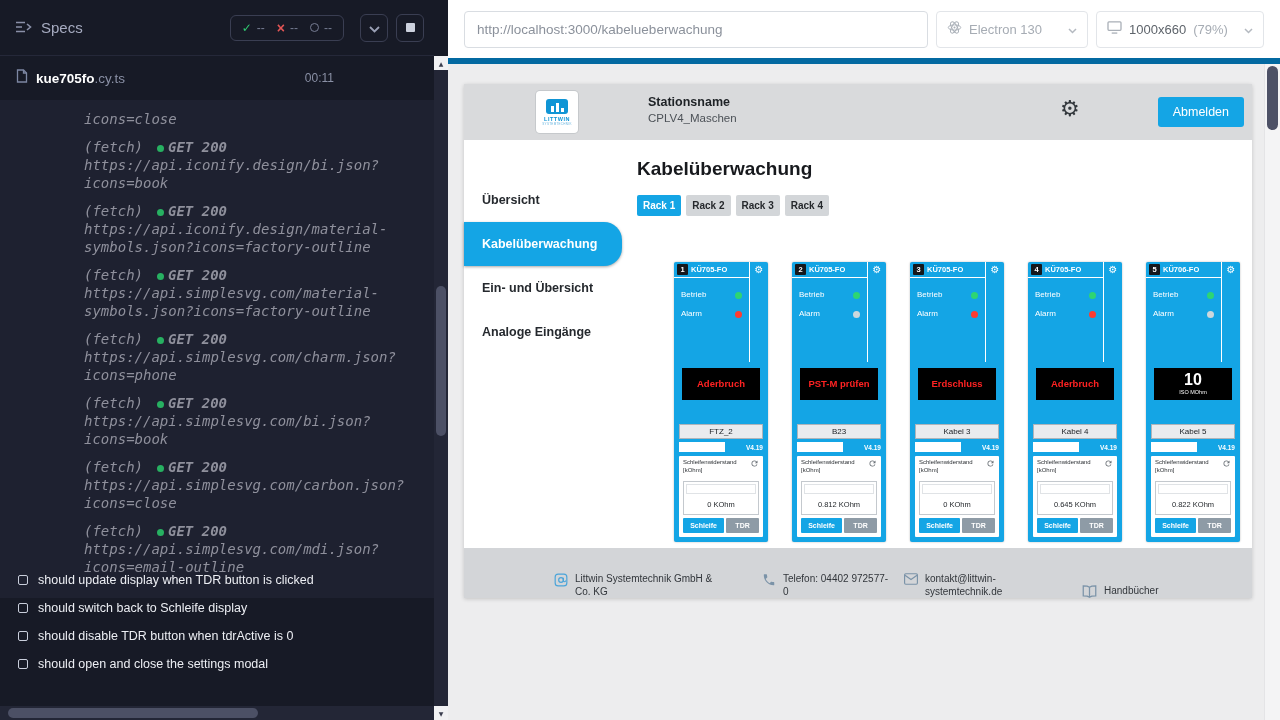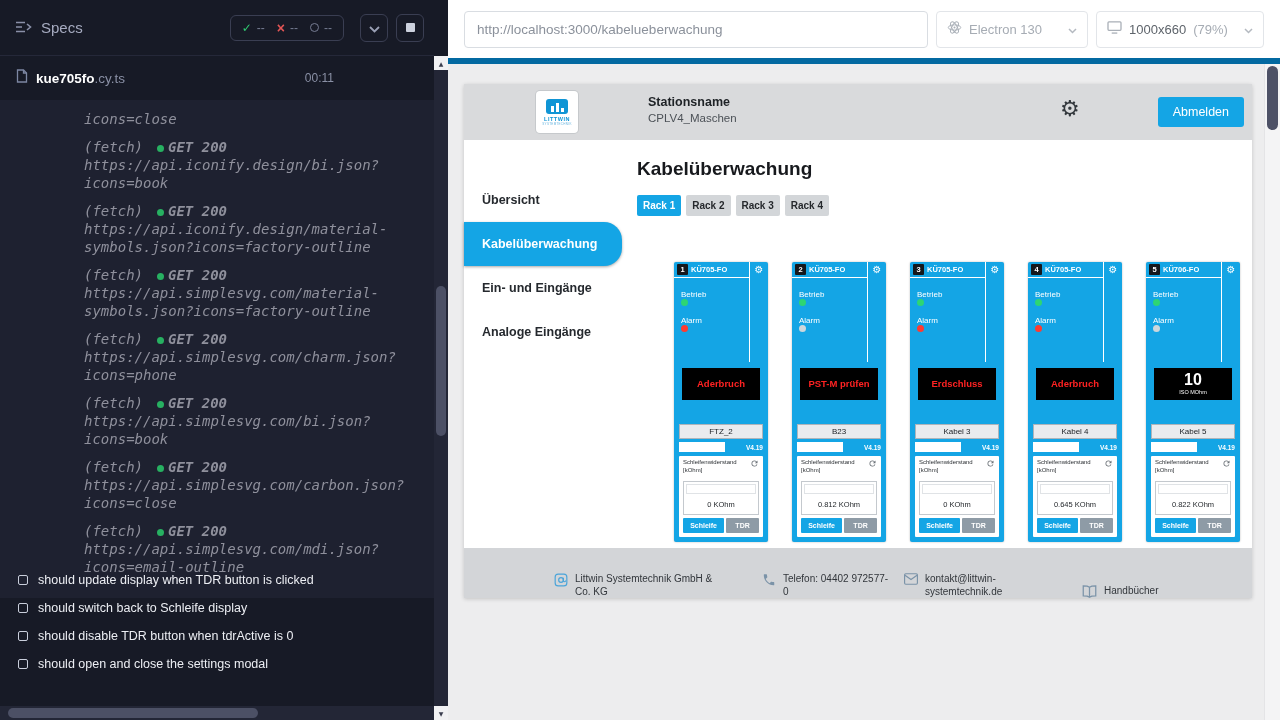--- a/index.html
+++ b/index.html
@@ -92,21 +92,21 @@
   .cards{display:flex;gap:24px;margin:46px 0 0 37px;}
   .card{width:94px;height:280px;background:var(--accent);border-radius:2px;display:flex;flex-direction:column;box-shadow:0 0 2px rgba(0,0,0,.3);}
   .card-top{display:flex;height:100px;}
   .ct-left{flex:1;display:flex;flex-direction:column;}
   .card-head{height:16px;display:flex;align-items:center;gap:3px;padding-left:3px;border-bottom:1px solid #fff;}
   .card-num{width:11px;height:11px;background:#15181c;color:#fff;font-size:7.5px;font-weight:bold;display:flex;align-items:center;justify-content:center;border-radius:1px;flex:none;}
   .card-model{font-size:7.5px;font-weight:bold;color:#fff;white-space:nowrap;}
   .ct-right{width:19px;border-left:1px solid #fff;display:flex;justify-content:center;padding-top:2px;}
   .card-gear{font-size:10px;color:#fff;font-family:"DejaVu Sans",sans-serif;cursor:pointer;line-height:12px;}
   .leds{padding:12px 7px 0 7px;}
-  .led-row{display:flex;align-items:flex-start;justify-content:space-between;margin-bottom:10px;flex-direction:column;}
+  .led-row{display:flex;align-items:flex-end;justify-content:space-between;margin-bottom:10px;}
   .led-label{font-size:8px;color:#fff;}
   .led{width:7px;height:7px;border-radius:50%;flex:none;}
   .led.green{background:var(--led-green);}
   .led.red{background:var(--led-red);}
   .led.off{background:#cdd7dc;}
   .display{margin:6px auto 0;width:78px;height:32px;background:#000;display:flex;flex-direction:column;align-items:center;justify-content:center;color:var(--error-red);font-size:9.5px;font-weight:bold;text-align:center;line-height:1.1;}
   .display .big{color:#fff;font-size:16px;line-height:15px;}
   .display .sub{color:#fff;font-size:5.5px;margin-top:2px;font-weight:normal;}
   .chan{margin:24px auto 0;width:84px;height:15px;background:#e9ebee;border:1px solid #aeb4ba;display:flex;align-items:center;justify-content:center;font-size:8px;color:#202428;}
   .ver-row{display:flex;align-items:center;justify-content:space-between;margin:3px 5px 0;}
@@ -305,21 +305,21 @@
         <div class="station-value">CPLV4_Maschen</div>
       </div>
       <div class="header-gear">⚙</div>
       <button class="logout-btn">Abmelden</button>
     </div>
 
     <div class="app-body">
       <div class="side">
         <div class="nav-item">Übersicht</div>
         <div class="nav-item active">Kabelüberwachung</div>
-        <div class="nav-item">Ein- und Eingänge</div>
+        <div class="nav-item">Ein- und Übersicht</div>
         <div class="nav-item">Analoge Eingänge</div>
       </div>
 
       <div class="main">
         <div class="page-title">Kabelüberwachung</div>
         <div class="tabs">
           <div class="tab active">Rack 1</div>
           <div class="tab">Rack 2</div>
           <div class="tab">Rack 3</div>
           <div class="tab">Rack 4</div>

